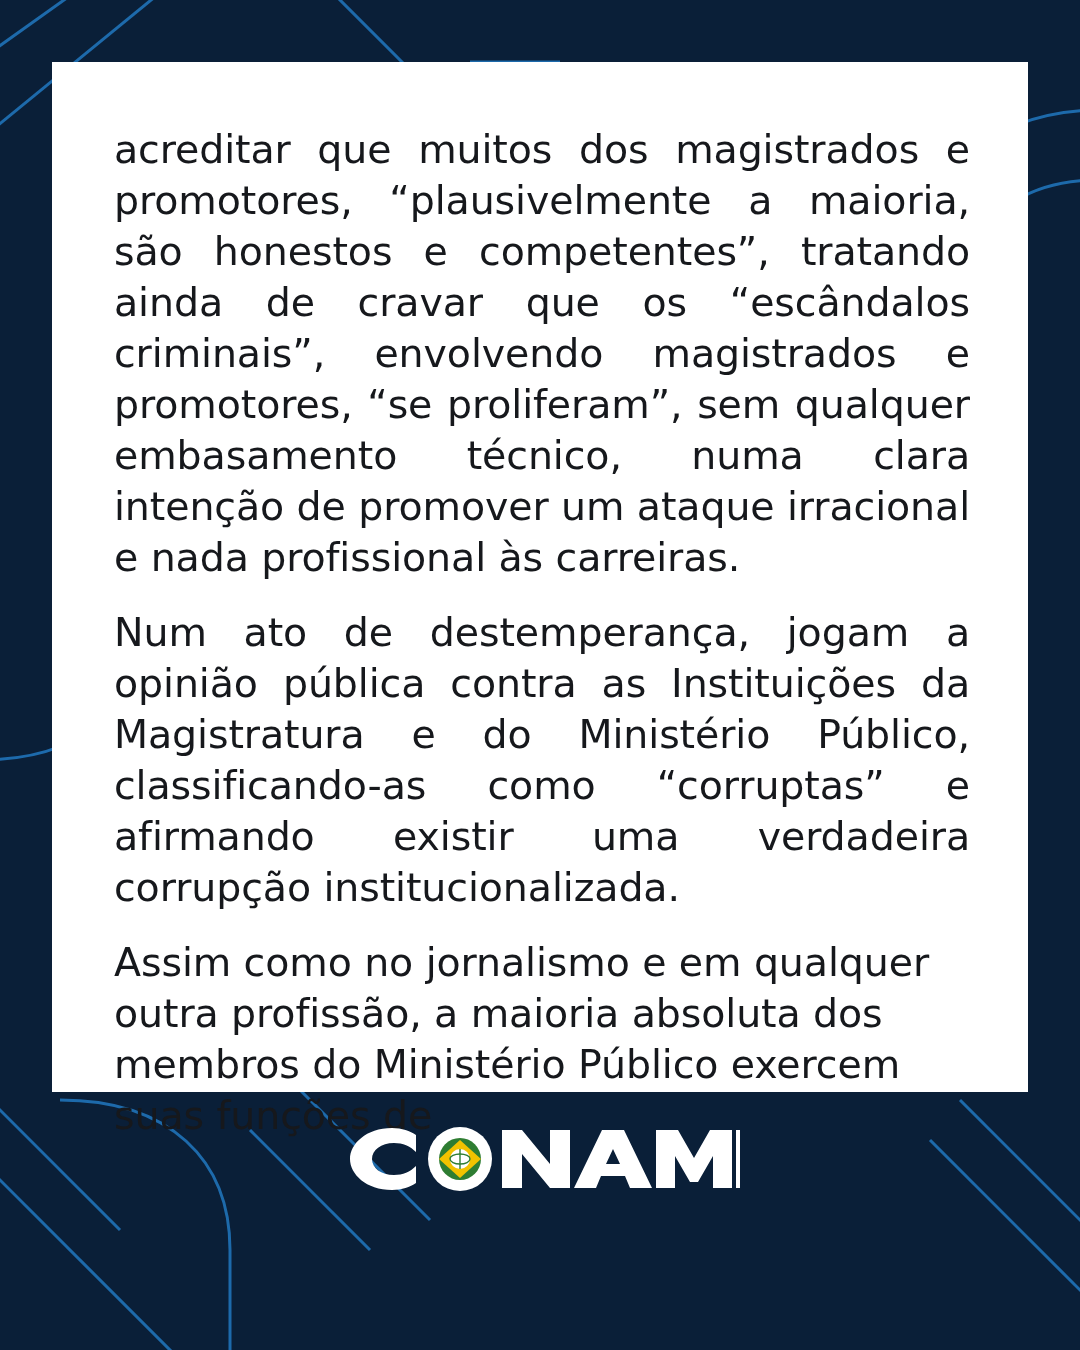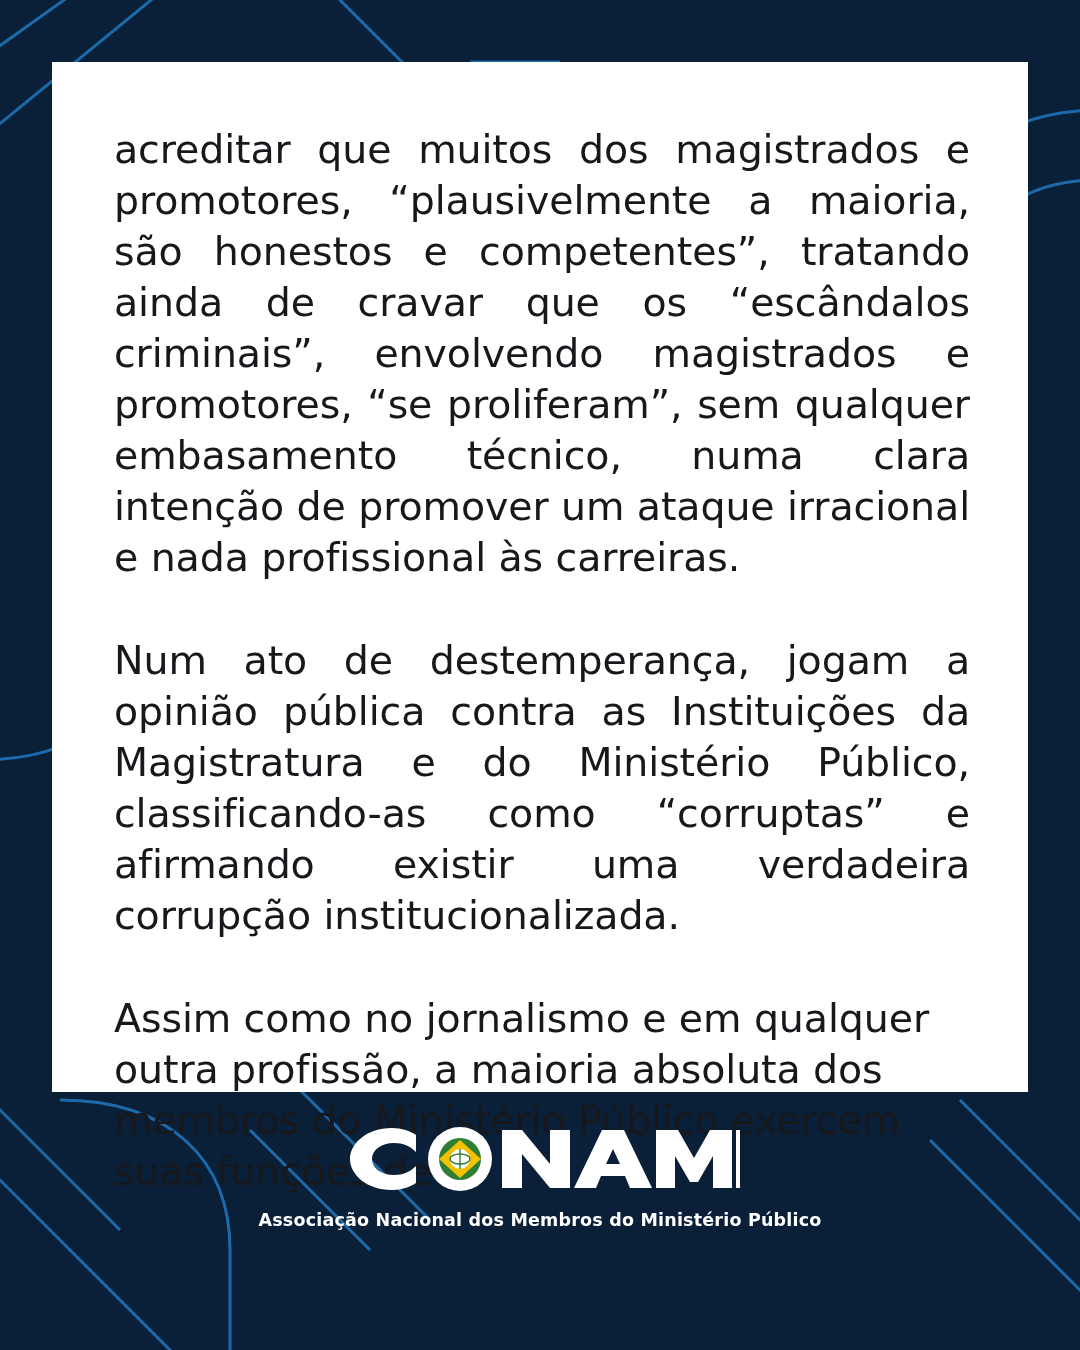--- a/index.html
+++ b/index.html
@@ -48,21 +48,21 @@
     font-size: 39.5px;
     line-height: 51px;
     color: #16181c;
     text-align: justify;
     text-justify: inter-word;
     margin: 0;
     letter-spacing: -0.1px;
     font-weight: 400;
   }
   .body-text + .body-text {
-    margin-top: 52px;
+    margin-top: 24px;
   }
   .body-text.last {
     text-align: left;
   }
 
   
   .logo-block {
     position: absolute;
     left: 0;
     top: 1120px;
@@ -138,16 +138,15 @@
 
         <path d="M162 10 L182 10 L210 44 L210 10 L230 10 L230 68 L210 68 L182 34 L182 68 L162 68 Z" fill="#ffffff"></path>
 
         <path d="M262 10 L284 10 L312 68 L290 68 L285 56 L261 56 L256 68 L234 68 Z M273 29 L266 44 L280 44 Z" fill="#ffffff"></path>
 
         <path d="M316 10 L338 10 L354 38 L370 10 L392 10 L392 68 L373 68 L373 36 L358 62 L350 62 L335 36 L335 68 L316 68 Z" fill="#ffffff"></path>
 
         <path d="M396 10 L396 68 L400 68 L400 10 Z" fill="#ffffff"></path>
       </svg>
     </div>
-    <div class="logo-tagline">Associação Nacional dos Membros do Ministério Público</div>
   </div>
 
 </div>
 
 </body></html>

